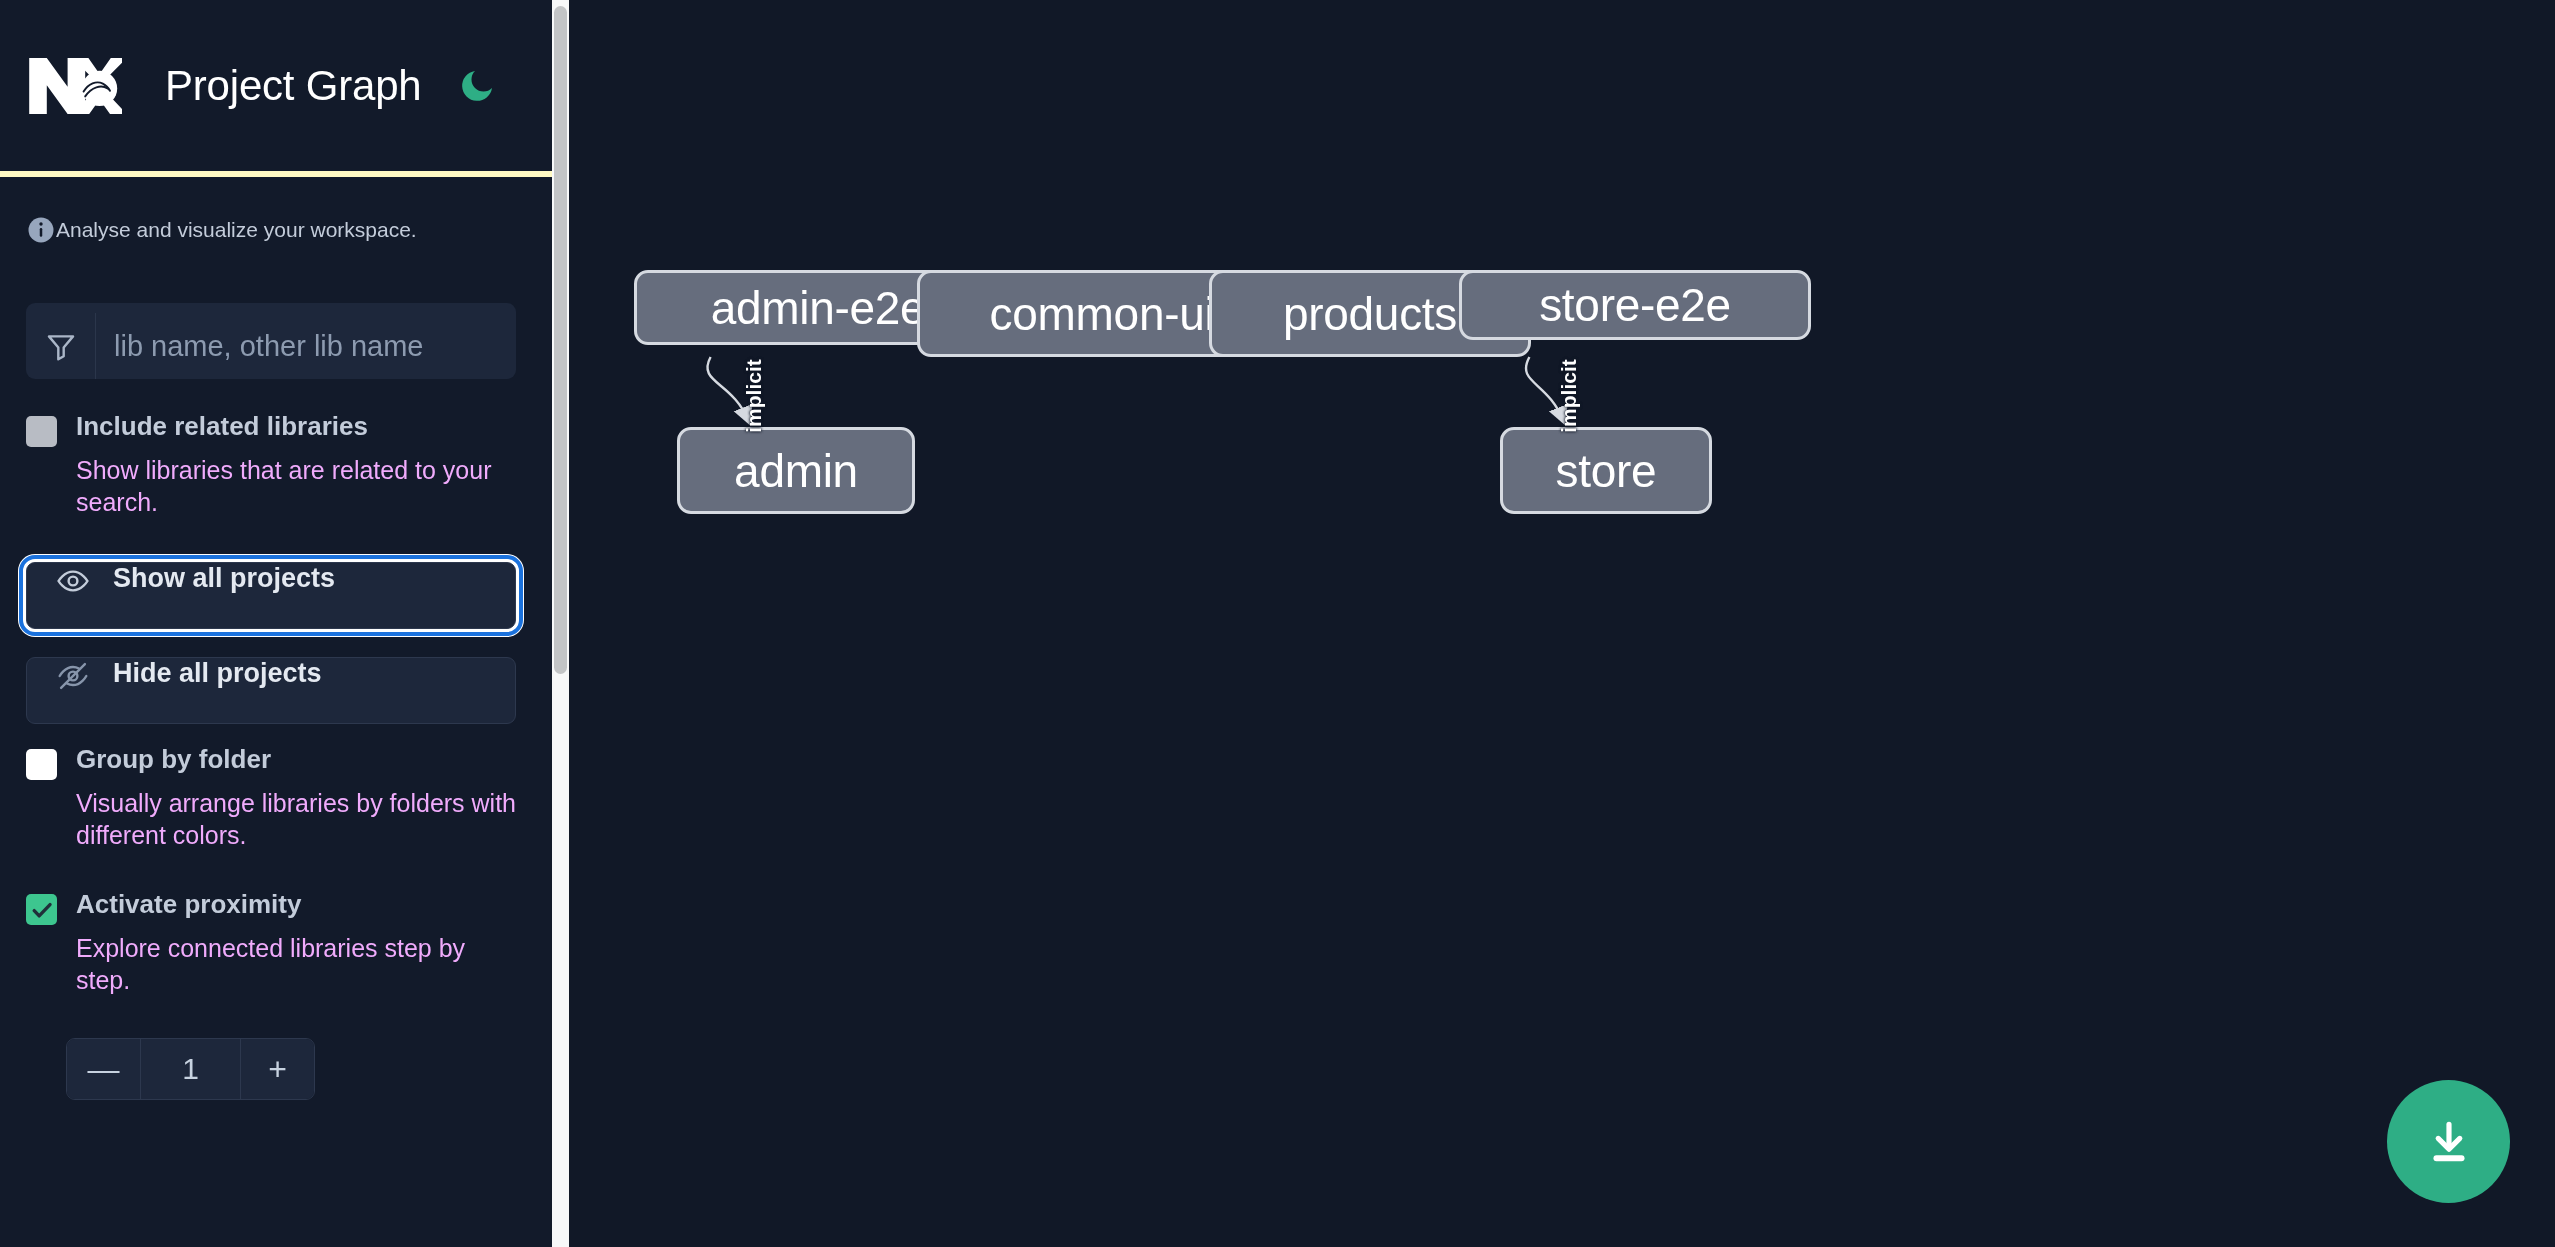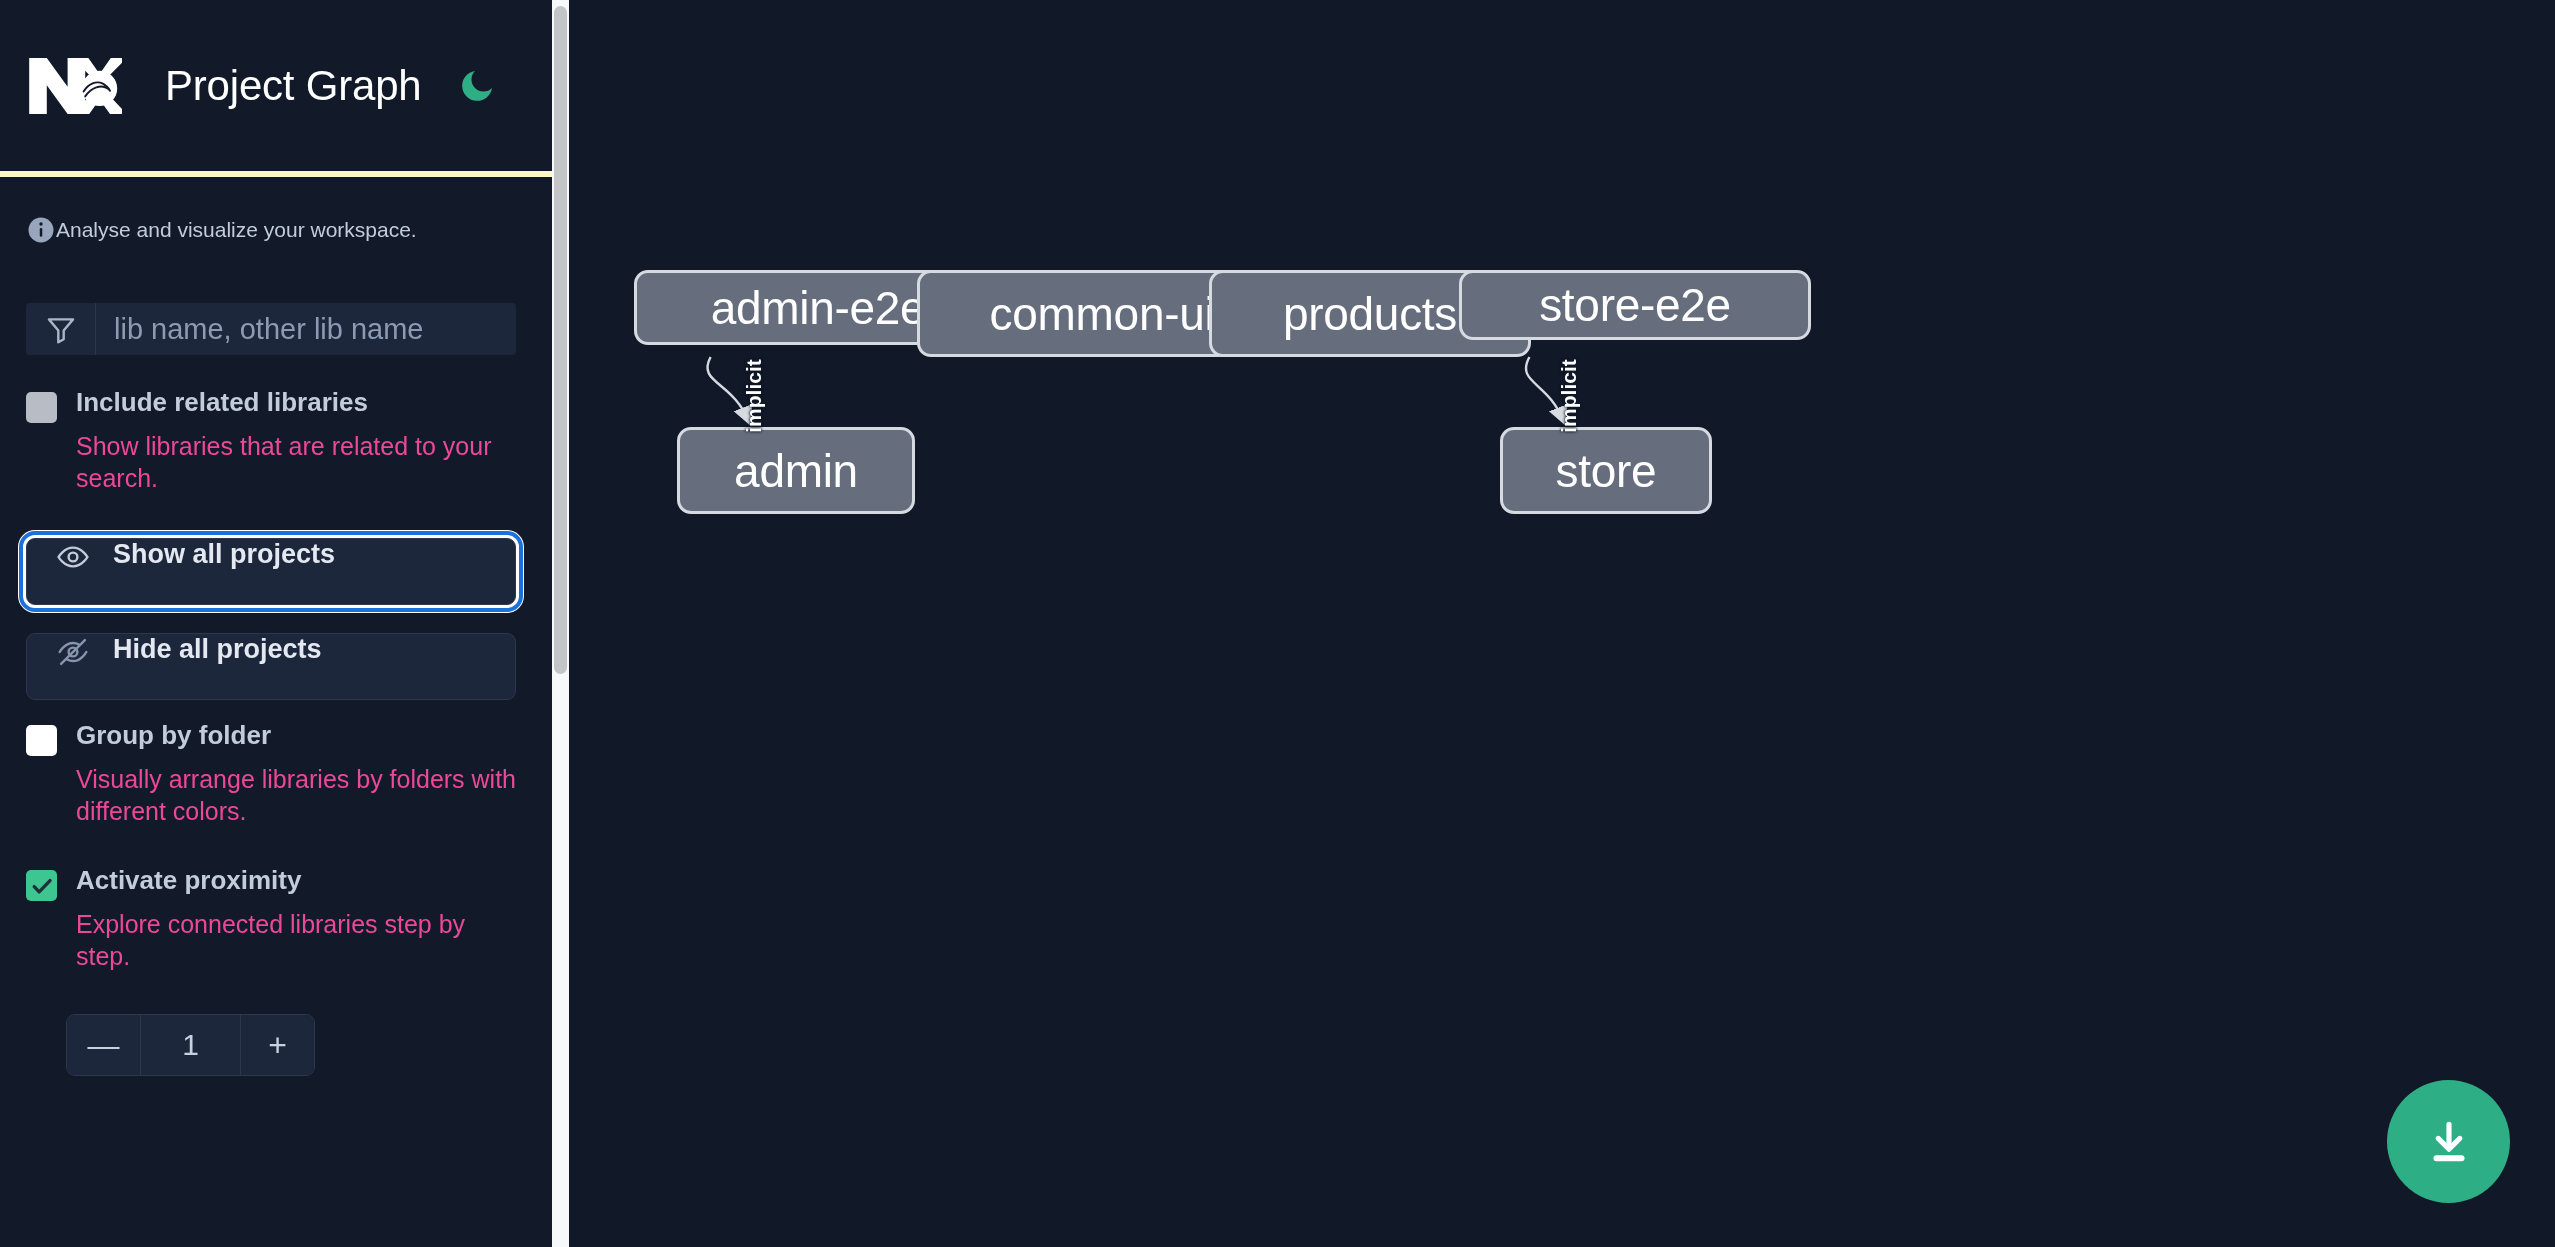--- a/index.html
+++ b/index.html
@@ -48,24 +48,24 @@
   .info-icon { flex: 0 0 30px; width: 30px; height: 30px; }
   .info-text {
     margin-left: 0;
     color: #c3ccda;
     font-size: 21px;
     white-space: nowrap;
   }
 
   .search-wrap { padding: 58px 36px 0 26px; }
   .search-box {
-    display: flex; align-items: center;
-    height: 52px;
+    display: flex; align-items: flex-end;
+    height: 76px;
     background: #1d273b;
-    border-radius: 4px;
+    border-radius: 9px;
     overflow: hidden;
   }
   .search-icon-cell {
     width: 70px; height: 66px;
     display: flex; align-items: center; justify-content: center;
     border-right: 1px solid #2b364b;
     flex: 0 0 70px;
   }
   .search-input {
     flex: 1 1 auto;
@@ -95,21 +95,21 @@
   .opt-label {
     margin-left: 19px;
     color: #c3ccda;
     font-size: 26px;
     font-weight: bold;
     line-height: 1.2;
   }
   .opt-desc {
     margin-left: 50px;
     margin-top: 7px;
-    color: #ec4899;
+    color: #f0abfc;
     font-size: 25px;
     line-height: 1.28;
     max-width: 440px;
   }
 
   .btn-block { padding: 44px 36px 0 26px; }
   .big-btn {
     display: flex; align-items: flex-start;
     height: 67px;
     width: 100%;

